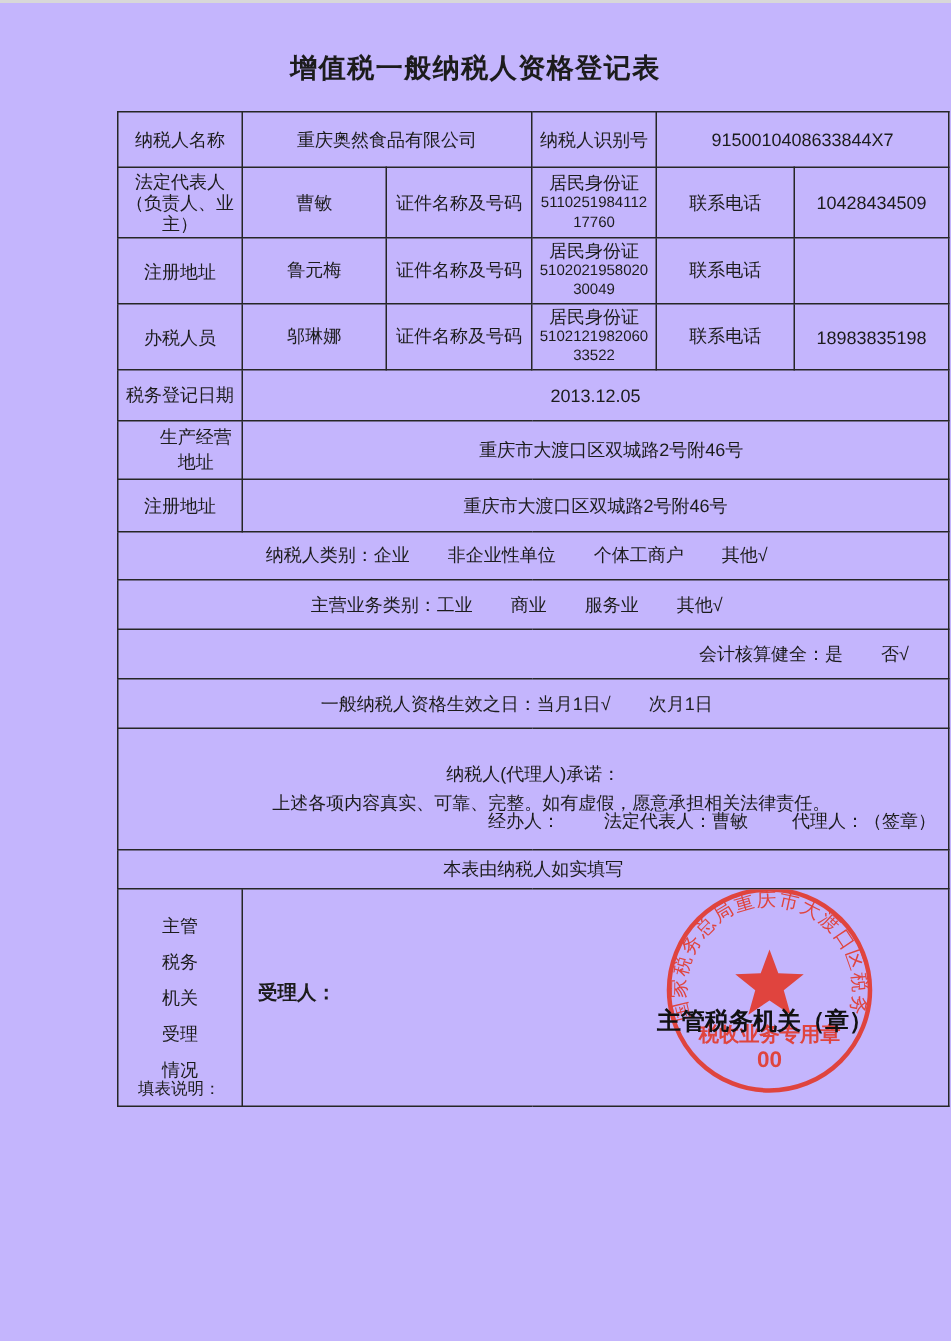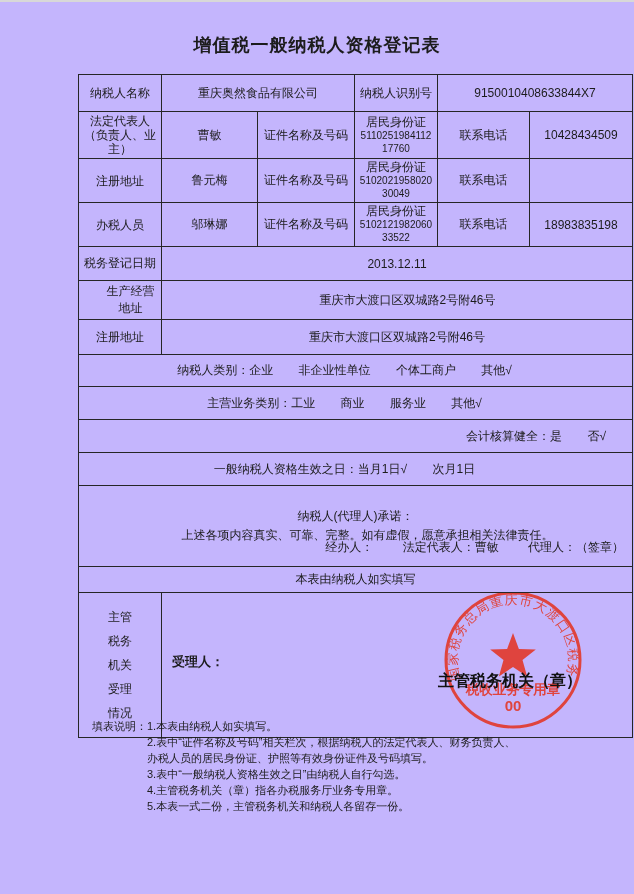--- a/index.html
+++ b/index.html
@@ -114,21 +114,21 @@
       <td class="cert">
         <div>居民身份证</div>
         <div class="certnum">510212198206033522</div>
       </td>
       <td>联系电话</td>
       <td>18983835198</td>
     </tr>
 
     <tr class="r5">
       <td>税务登记日期</td>
-      <td colspan="5" class="left">2013.12.11</td>
+      <td colspan="5" class="left">2013.12.05</td>
     </tr>
 
     <tr class="r6">
       <td>生产经营地址</td>
       <td colspan="5" class="left">重庆市大渡口区双城路2号附46号</td>
     </tr>
 
     <tr class="r7">
       <td>注册地址</td>
       <td colspan="5" class="left">重庆市大渡口区双城路2号附46号</td>
@@ -205,22 +205,14 @@
             <text x="75" y="124" text-anchor="middle" font-size="15" font-weight="bold" fill="#e23b2e" font-family="Liberation Sans, sans-serif">00</text>
           </svg>
         </div>
       </td>
     </tr>
   </tbody>
     </table>
 
   <div class="footer">
     <div class="footer-label">填表说明：</div>
-    <div class="footer-lines">
-      <div>1.本表由纳税人如实填写。</div>
-      <div>2.表中“证件名称及号码”相关栏次，根据纳税人的法定代表人、财务负责人、</div>
-      <div>办税人员的居民身份证、护照等有效身份证件及号码填写。</div>
-      <div>3.表中“一般纳税人资格生效之日”由纳税人自行勾选。</div>
-      <div>4.主管税务机关（章）指各办税服务厅业务专用章。</div>
-      <div>5.本表一式二份，主管税务机关和纳税人各留存一份。</div>
-    </div>
   </div>
 </div>
 
 </body></html>

